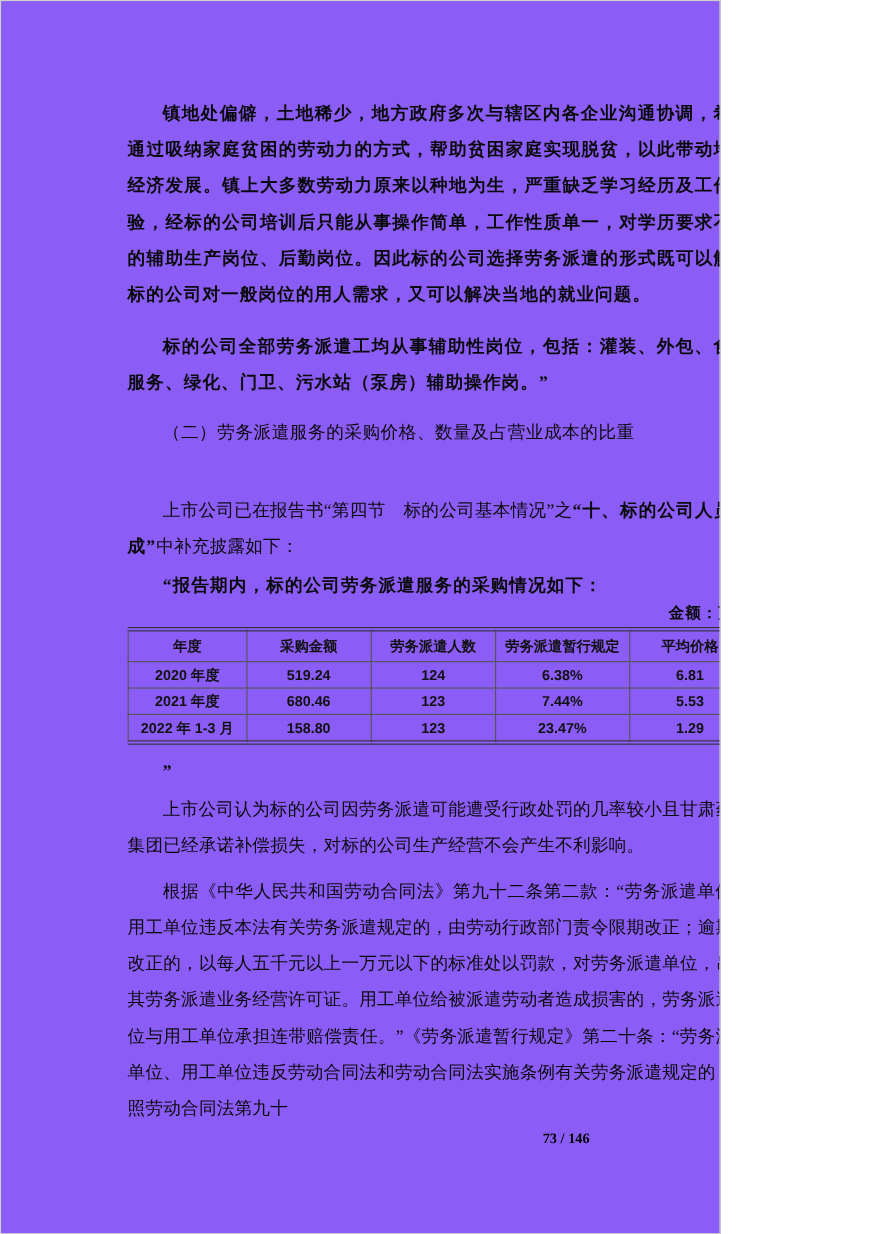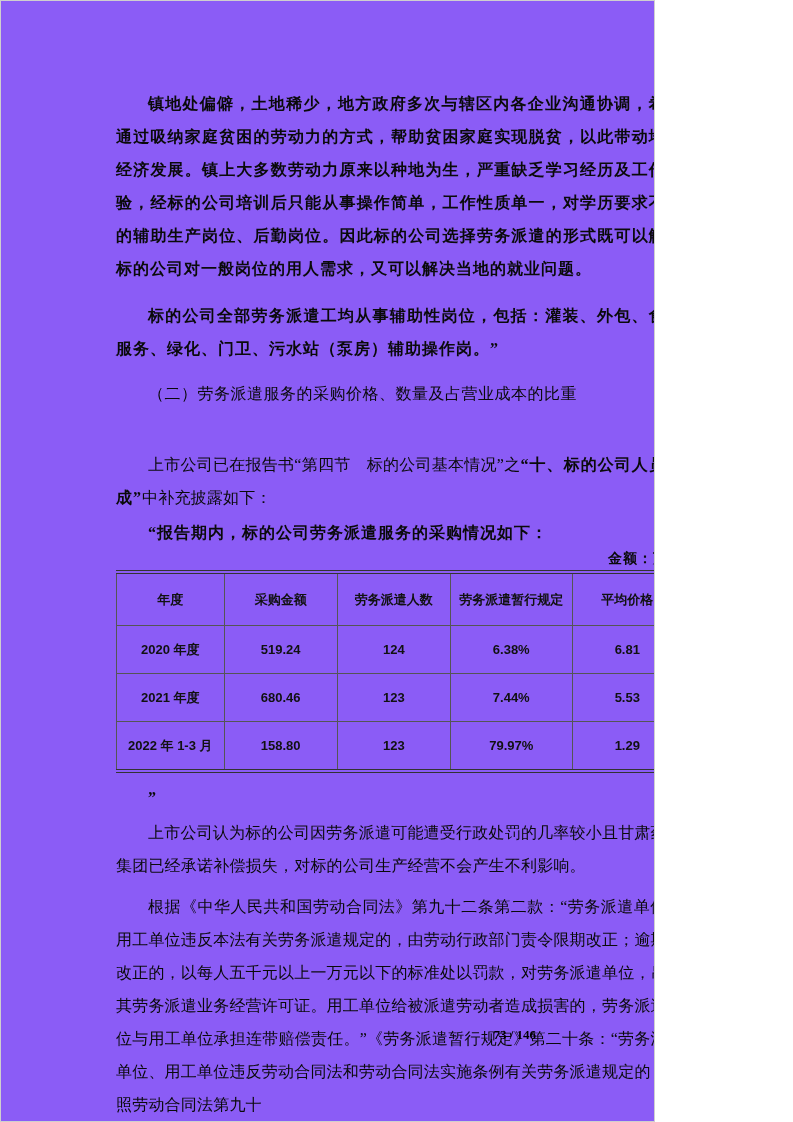--- a/index.html
+++ b/index.html
@@ -70,21 +70,21 @@
     border-bottom: 4px double #333;
     font-family: "Liberation Sans", "DejaVu Sans", sans-serif;
     font-weight: bold;
     font-size: 13px;
     color: #111;
   }
   table.data-table th, table.data-table td {
     border: 1px solid #555;
     text-align: center;
     vertical-align: middle;
-    padding: 12px 2px;
+    padding: 0 2px;
     overflow: hidden;
     white-space: nowrap;
   }
   table.data-table th { height: 27px; font-weight: bold; }
   table.data-table td { height: 23px; }
   col.c1 { width: 19%; }
   col.c2 { width: 20%; }
   col.c3 { width: 20%; }
   col.c4 { width: 21.5%; }
   col.c5 { width: 19.5%; }
@@ -146,21 +146,21 @@
           <td>2021 年度</td>
           <td>680.46</td>
           <td>123</td>
           <td>7.44%</td>
           <td>5.53</td>
         </tr>
         <tr>
           <td>2022 年 1-3 月</td>
           <td>158.80</td>
           <td>123</td>
-          <td>79.97%</td>
+          <td>23.47%</td>
           <td>1.29</td>
         </tr>
       </tbody>
     </table>
 
     <p class="kai body-text indent mt-gap4">”</p>
 
 
     <p class="song body-text indent mt-gap3">上市公司认为标的公司因劳务派遣可能遭受行政处罚的几率较小且甘肃药业集团已经承诺补偿损失，对标的公司生产经营不会产生不利影响。</p>
 

